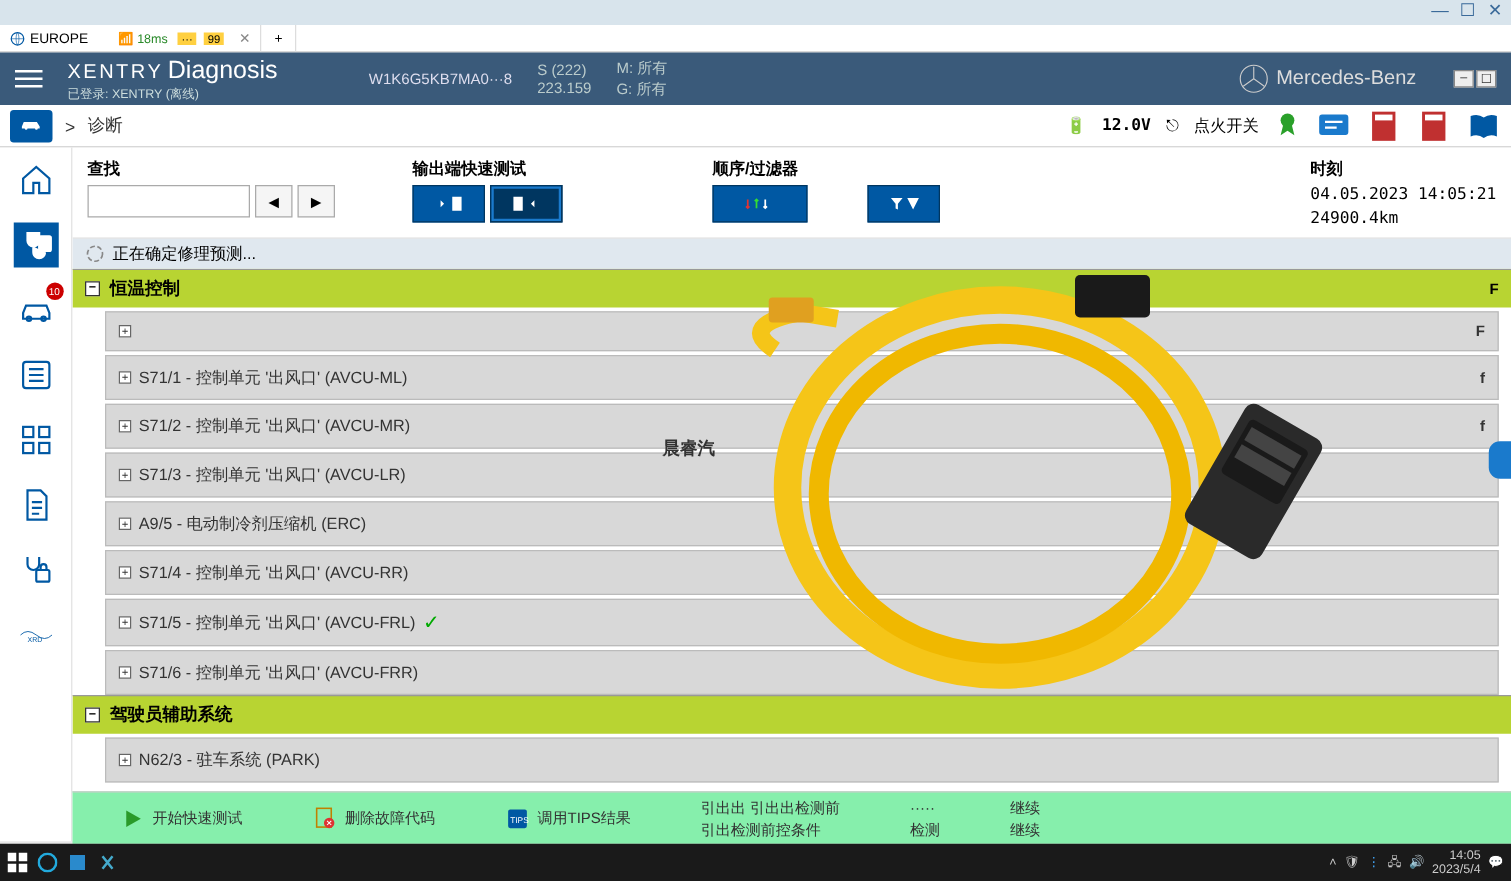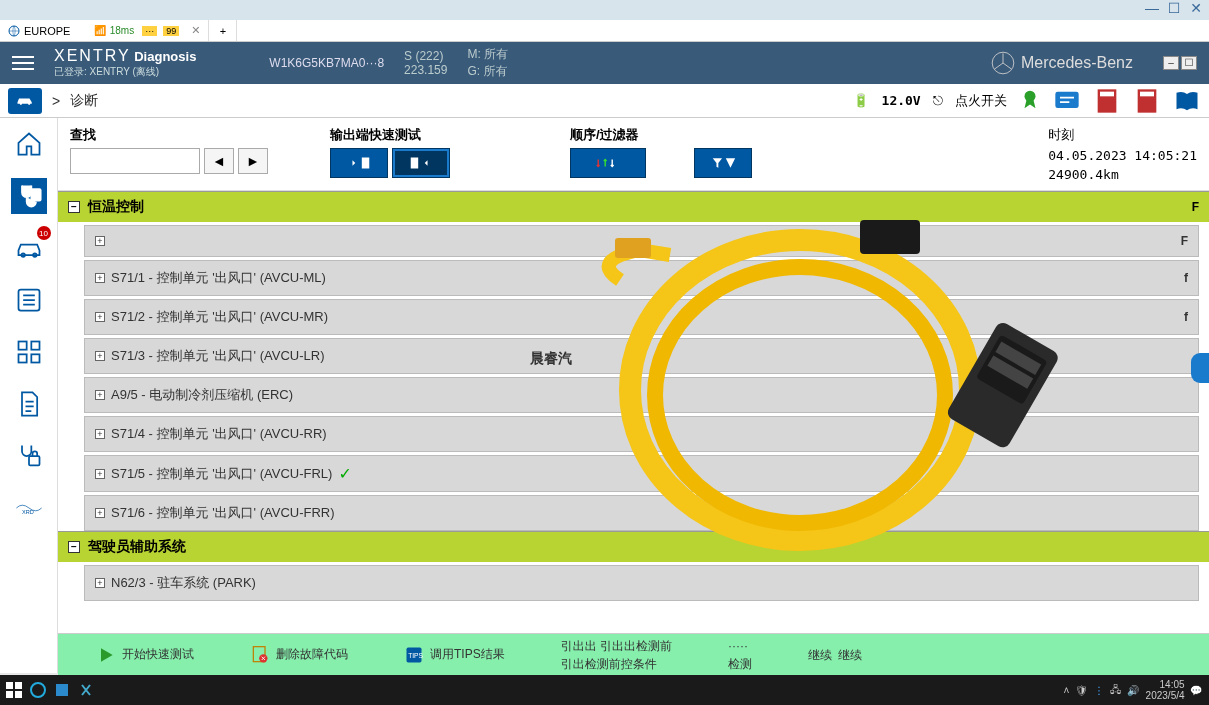--- a/index.html
+++ b/index.html
@@ -6,21 +6,21 @@
 body{width:1209px;height:705px;background:#e8e8e8;overflow:hidden;position:relative}
 .titlebar{height:20px;background:#d8e4ec;display:flex;align-items:center;padding:0 4px;font-size:11px}
 .tab-strip{height:22px;background:#fff;display:flex;align-items:center;border-bottom:1px solid #ccc}
 .tab{height:100%;display:flex;align-items:center;padding:0 8px;border-right:1px solid #ddd;gap:4px;font-size:11px}
 .tab svg{width:12px;height:12px}
 .top-header{height:42px;background:#3a5a7a;color:#fff;display:flex;align-items:center;padding:0 12px;gap:20px}
 .hamburger{width:22px;height:22px;cursor:pointer}
 .hamburger div{height:2px;background:#fff;margin:4px 0}
 .brand{font-size:13px}
 .brand .big{font-size:16px;letter-spacing:2px}
-.brand .diag{font-size:13px;font-weight:700}
+.brand .diag{font-size:20px;font-weight:400}
 .brand .sub{font-size:10px;color:#cdd}
 .vin{font-size:12px;color:#dde}
 .vin-small{font-size:12px;color:#bcc}
 .mb-logo{margin-left:auto;display:flex;align-items:center;gap:6px;font-size:16px;color:#ddd}
 .mb-logo svg{width:24px;height:24px}
 .win-controls{display:flex;gap:2px;margin-left:10px}
 .win-controls span{width:16px;height:14px;border:1px solid #888;font-size:10px;text-align:center;background:#eee;color:#333}
 .breadcrumb-bar{height:34px;background:#fff;display:flex;align-items:center;padding:0 8px;gap:10px;border-bottom:1px solid #ccc}
 .car-badge{background:#0058a3;color:#fff;padding:4px 8px;border-radius:3px}
 .car-badge svg{width:18px;height:12px;fill:#fff}
@@ -265,26 +265,32 @@
             </div>
           <div style="width:40px"></div>
           <div class="darkbtn filterbtn">
               <svg viewBox="0 0 30 18">
                 <path d="M4 4h10l-4 5v5l-2-1v-4zM18 4l5 10 5-10z" fill="#fff"></path>
               </svg>
             </div>
         </div>
       </div>
       <div class="filter-col time-col">
-        <div style="font-weight:normal">时刻</div>
+        <div style="font-weight:bold">时刻</div>
         <div style="font-family:monospace">04.05.2023 14:05:21</div>
         <div style="font-family:monospace">24900.4km</div>
       </div>
     </div>
 
+    <div class="status-strip">
+      <svg viewBox="0 0 24 24">
+          <circle cx="12" cy="12" r="9" fill="none" stroke="#888" stroke-width="2" stroke-dasharray="6 3"></circle>
+        </svg>
+      <span>正在确定修理预测...</span>
+    </div>
 
     <div class="ecu-list" id="ecu-list">
         <div class="group-hdr">
           <span class="sq">−</span>
           <span>恒温控制</span>
           <span class="gflag">F</span>
         </div>
         <div class="ecu-row">
           <span class="plus">+</span>
           <span class="rflag">F</span>
@@ -361,21 +367,21 @@
     <span>调用TIPS结果</span>
   </div>
   <div class="tbtn" style="flex-direction:column;align-items:flex-start;line-height:12px">
     <span>引出出 引出出检测前</span>
     <span>引出检测前控条件</span>
   </div>
   <div class="tbtn" style="flex-direction:column;align-items:flex-start;line-height:12px">
     <span>·····</span>
     <span>检测</span>
   </div>
-  <div class="tbtn" style="flex-direction:row;align-items:center;line-height:12px">
+  <div class="tbtn" style="flex-direction:column;align-items:center;line-height:12px">
     <span>继续</span>
     <span>继续</span>
   </div>
 </div>
 
 <svg class="cable-overlay" viewBox="0 0 520 340">
   <ellipse cx="240" cy="170" rx="170" ry="150" fill="none" stroke="#f5c518" stroke-width="22"></ellipse>
   <ellipse cx="240" cy="175" rx="145" ry="128" fill="none" stroke="#f0b800" stroke-width="16"></ellipse>
   <rect x="300" y="0" width="60" height="34" rx="4" fill="#1a1a1a"></rect>
   <path d="M60 60 Q30 40 80 30 L110 35" fill="none" stroke="#f5c518" stroke-width="14"></path>

